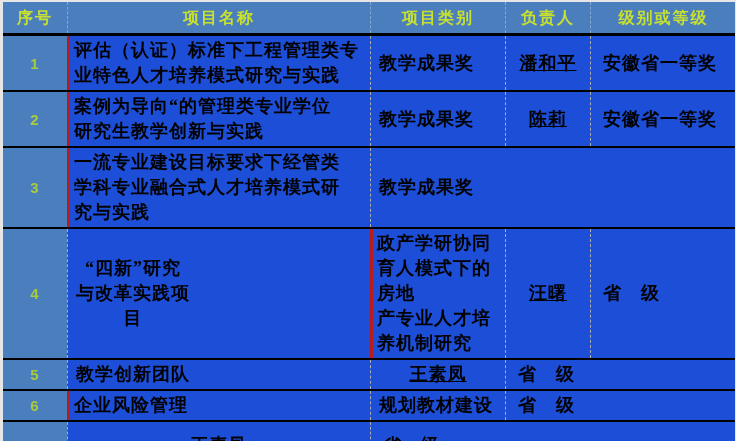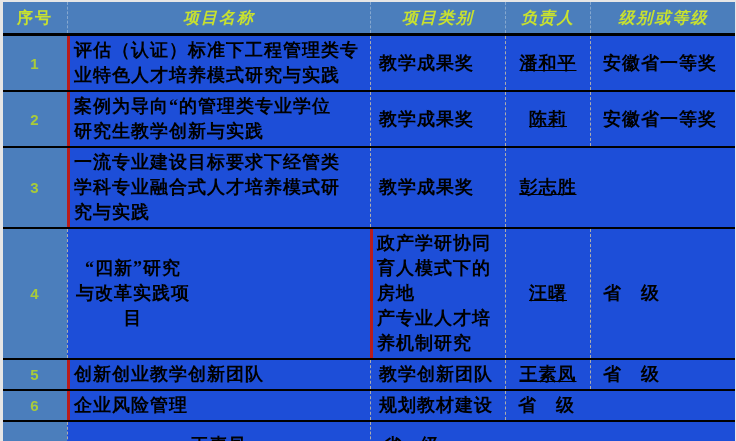--- a/index.html
+++ b/index.html
@@ -40,21 +40,21 @@
     white-space:pre-wrap;
     padding:2px 4px;
   }
   .header .cell{
     justify-content:center;
     color:#C8E12F;
     font-size:16px;
     letter-spacing:2px;
     padding:2px 0;
   }
-  .header .cell + .cell{border-left:1px dashed #86A8CF;font-style:italic;}
+  .header .cell + .cell{border-left:1px dashed #86A8CF;}
   .cell.idx{
     background:#4B7EBC;
     color:#A9CB3A;
     justify-content:center;
     font-size:15px;
     font-family:"Liberation Sans","DejaVu Sans",sans-serif;
   }
   .cell.name{justify-content:flex-start;border-left:3px solid #b91c1c;}
   .cell.cat{justify-content:flex-start;padding-left:8px;border-left:1px dashed #ADADAD;text-align:center;}
   .cell.who{justify-content:center;border-left:1px dashed #ADADAD;text-decoration:underline;}
@@ -90,37 +90,35 @@
     <div class="cell who">陈莉</div>
     <div class="cell lvl">安徽省一等奖</div>
   </div>
 
   <div class="row r3">
     <div class="cell idx">3</div>
     <div class="cell name">一流专业建设目标要求下经管类
 学科专业融合式人才培养模式研
 究与实践</div>
     <div class="cell cat">教学成果奖</div>
-    <div class="cell who">彭志胜</div>
   </div>
 
   <div class="row r4">
     <div class="cell idx">4</div>
     <div class="cell cat">“四新”研究
 与改革实践项
 目</div>
     <div class="cell name">政产学研协同育人模式下的房地
 产专业人才培养机制研究</div>
     <div class="cell who">汪曙</div>
     <div class="cell lvl">省　级</div>
   </div>
 
   <div class="row r5">
     <div class="cell idx">5</div>
-    <div class="cell name">创新创业教学创新团队</div>
     <div class="cell cat">教学创新团队</div>
     <div class="cell who">王素凤</div>
     <div class="cell lvl">省　级</div>
   </div>
 
   <div class="row r6">
     <div class="cell idx">6</div>
     <div class="cell name">企业风险管理</div>
     <div class="cell cat">规划教材建设</div>
     <div class="cell lvl">省　级</div>

